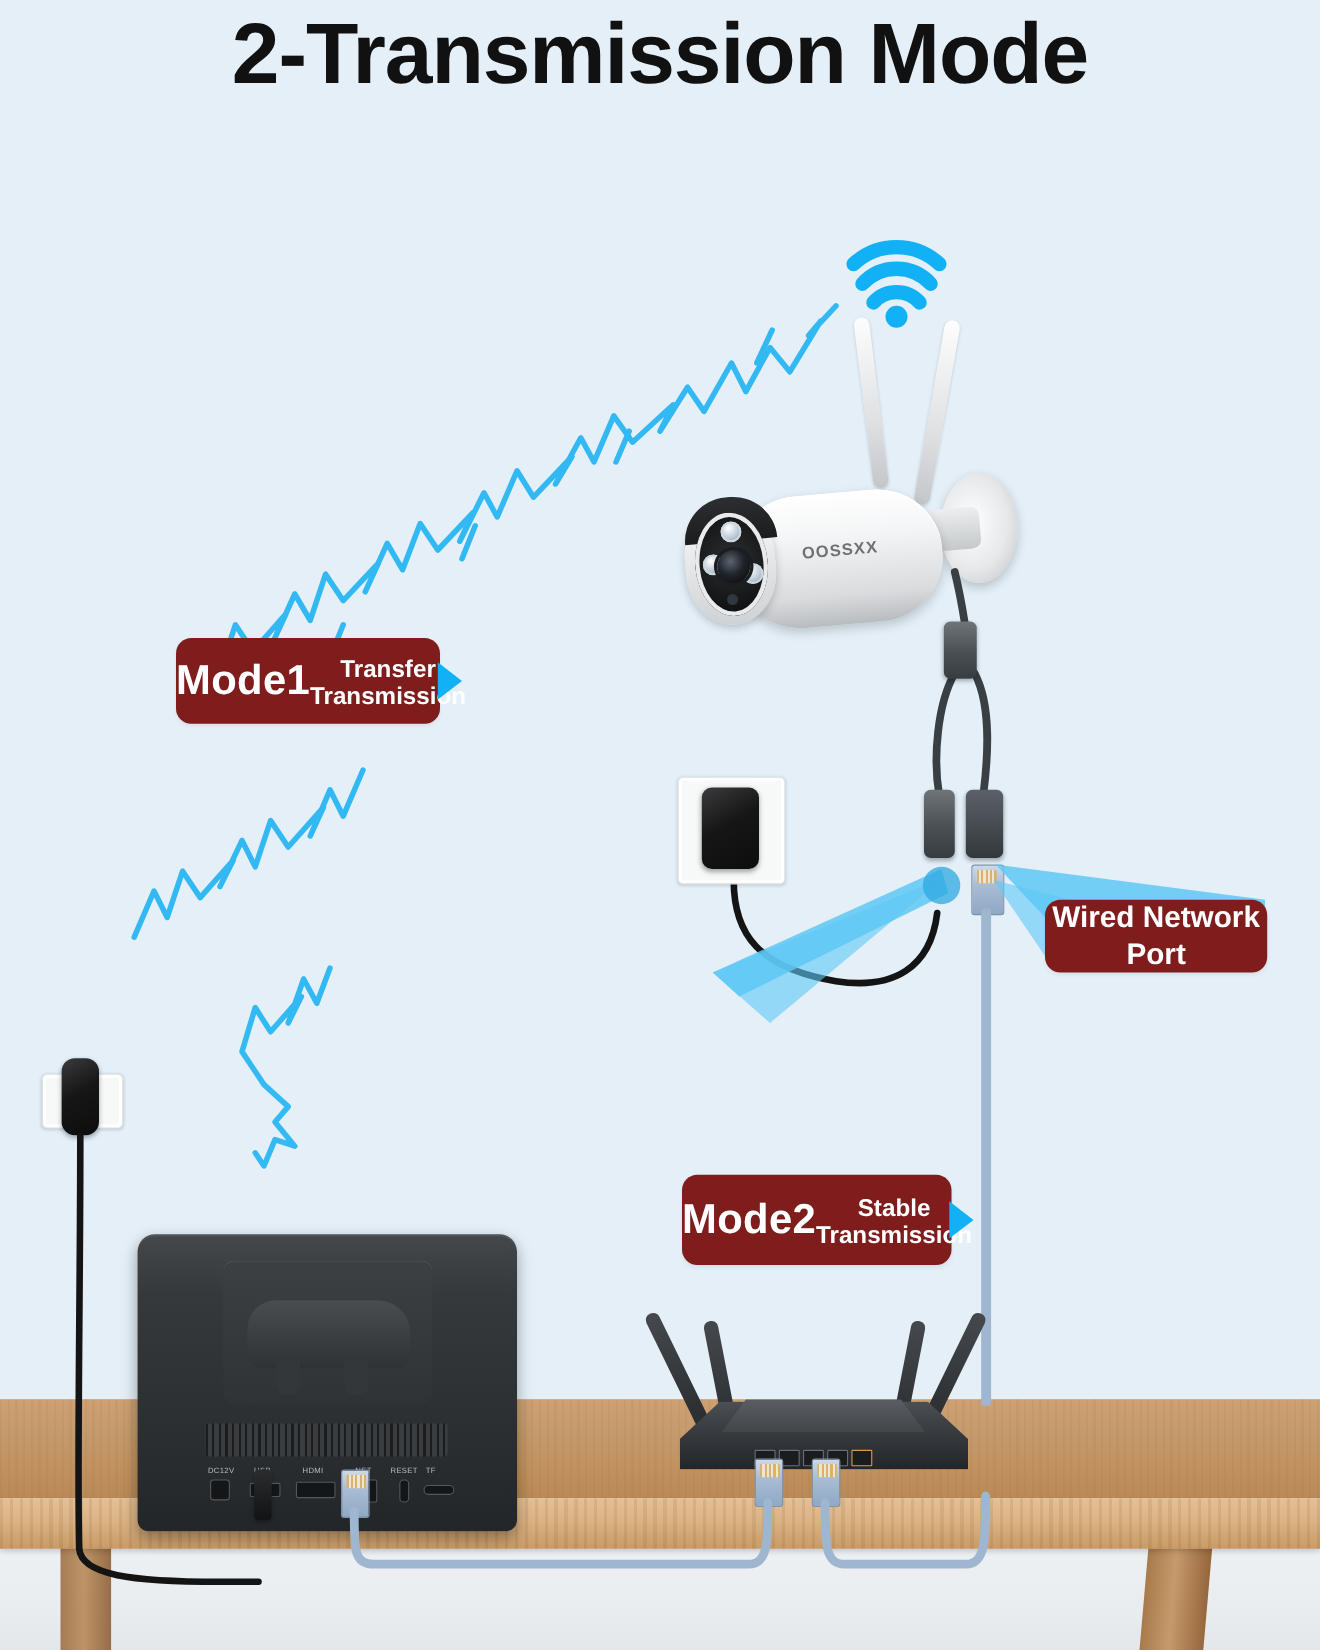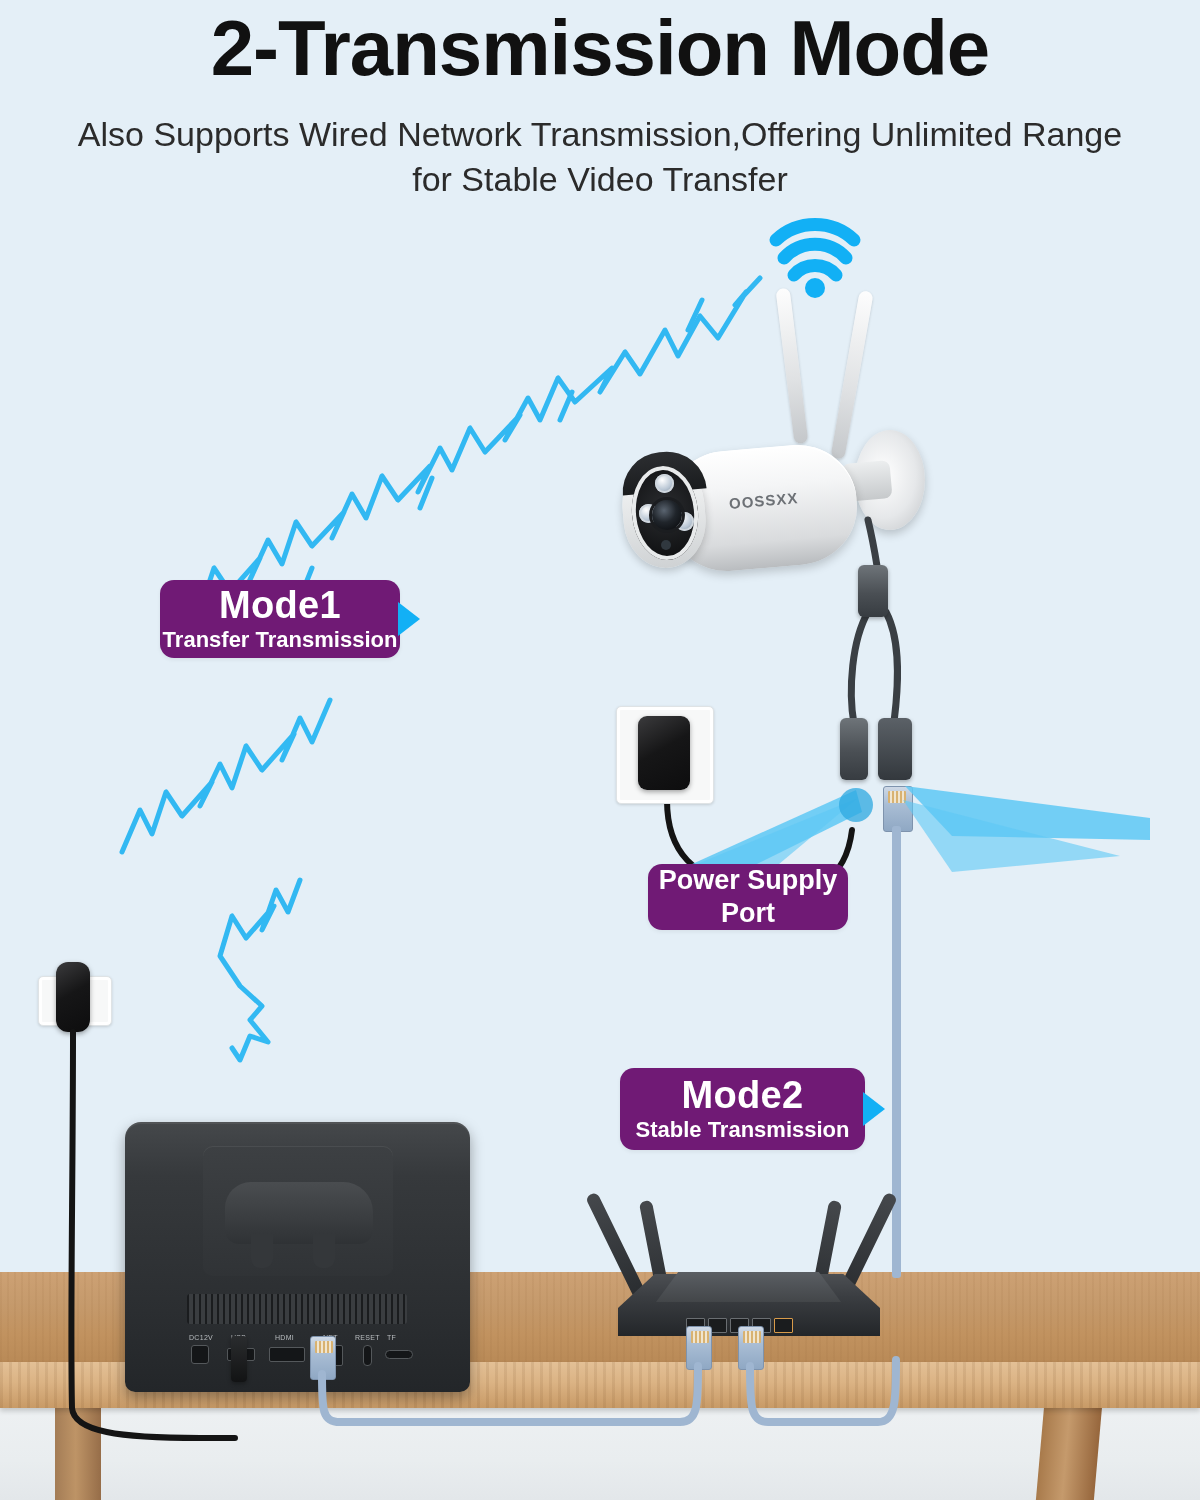--- a/index.html
+++ b/index.html
@@ -46,24 +46,24 @@
     transform:skewX(-5deg);
   }
   .table-leg2{
     position:absolute;left:55px;top:1406px;width:46px;height:94px;
     background:linear-gradient(90deg,#9c7045,#b98a57 45%,#8d5f36);
     opacity:.9;
   }
 
   
   .bubble{
-    position:absolute;background:#701a75;border-radius:14px;
+    position:absolute;background:#7f1d1d;border-radius:14px;
     color:#fff;text-align:center;box-sizing:border-box;
     box-shadow:0 2px 4px rgba(0,0,0,.06);
-    display:flex;flex-direction:column;justify-content:center;align-items:center;
+    display:flex;flex-direction:row;justify-content:space-between;align-items:center;
   }
   .bubble .b-title{font-size:38px;font-weight:bold;line-height:1.02;letter-spacing:.3px;}
   .bubble .b-sub{font-size:22px;font-weight:bold;line-height:1.15;margin-top:2px;}
   .bubble .b-one{font-size:27px;font-weight:bold;line-height:1.22;}
   .tail-r:after{
     content:"";position:absolute;right:-20px;top:50%;transform:translateY(-50%);
     border-top:17px solid transparent;border-bottom:17px solid transparent;
     border-left:22px solid #12b0f5;
   }
 
@@ -215,21 +215,20 @@
 
   
   svg.layer{position:absolute;left:0;top:0;width:1200px;height:1500px;pointer-events:none;}
 </style>
 </head>
 <body>
 
 <div class="stage">
 
   <div class="title">2-Transmission Mode</div>
-  <div class="subtitle">Also Supports Wired Network Transmission,Offering Unlimited Range for Stable Video Transfer</div>
 
   <div class="floor"></div>
   <div class="table-leg"></div>
   <div class="table-leg2"></div>
   <div class="table-top"></div>
   <div class="table-edge"></div>
 
   <svg class="layer">
     <g stroke="#29b6f2" stroke-width="5" fill="none" stroke-linejoin="round" stroke-linecap="round" opacity="0.95">
       <path d="M760,278 L735,305 L746,292 L718,338 L700,316 L678,356
@@ -313,24 +312,24 @@
   <div class="bubble tail-r" id="bubble-mode1">
     <div class="b-title">Mode1</div>
     <div class="b-sub">Transfer Transmission</div>
   </div>
 
   <div class="bubble tail-r" id="bubble-mode2">
     <div class="b-title">Mode2</div>
     <div class="b-sub">Stable Transmission</div>
   </div>
 
-  <div class="bubble" id="bubble-power">
-    <div class="b-one">Power Supply Port</div>
-  </div>
-
+
+  <div class="bubble" id="bubble-wired">
+    <div class="b-one">Wired Network Port</div>
+  </div>
 
   <div class="outlet" style="left:616px;top:706px;width:96px;height:96px;"></div>
   <div class="plug" style="left:638px;top:716px;width:52px;height:74px;"></div>
 
   <div class="outlet" style="left:38px;top:976px;width:72px;height:48px;"></div>
   <div class="plug" style="left:56px;top:962px;width:34px;height:70px;border-radius:12px;"></div>
   <svg class="layer">
     <path fill="none" stroke="#141414" stroke-width="6" stroke-linecap="round" d="M73,1032 C73,1180 70,1330 72,1408 C74,1432 120,1438 200,1438 L235,1438"></path>
   </svg>
 

